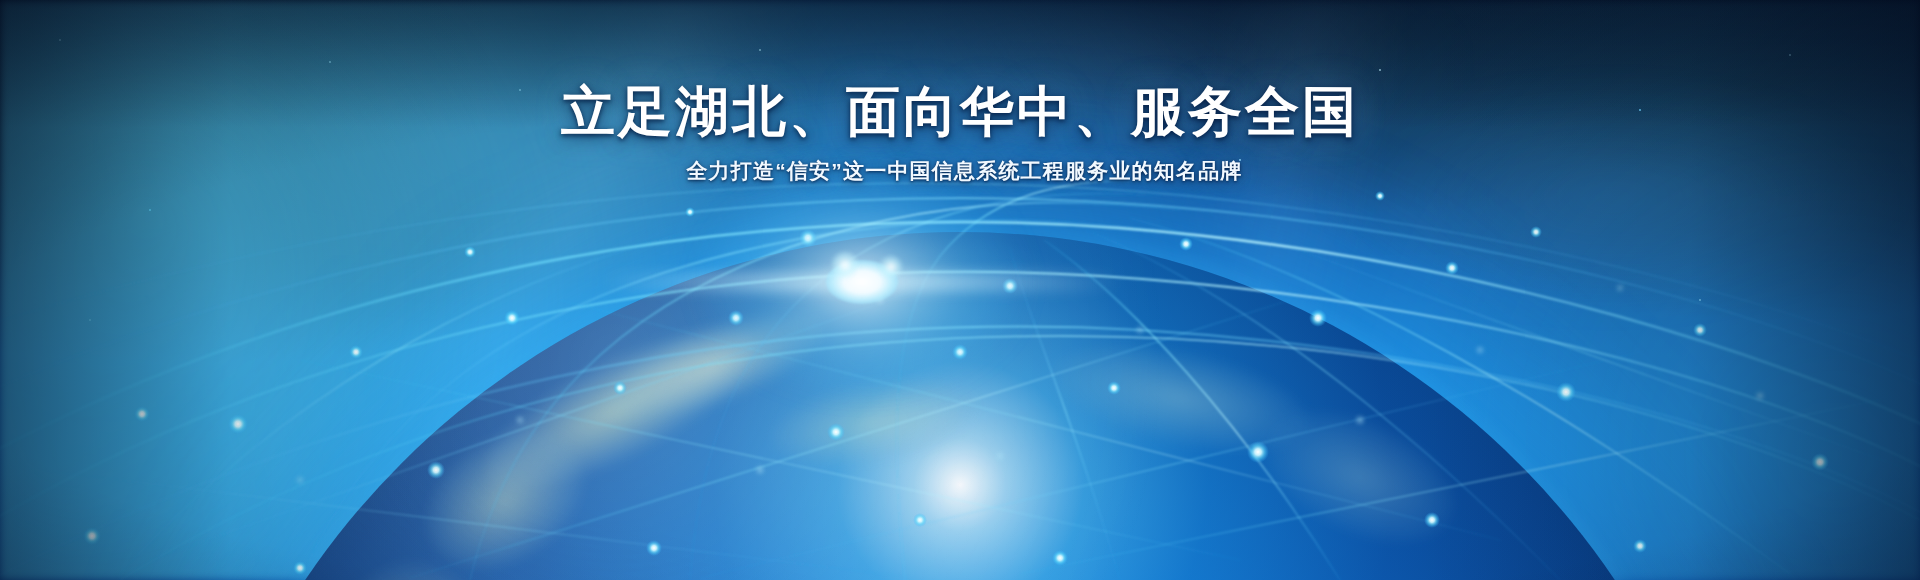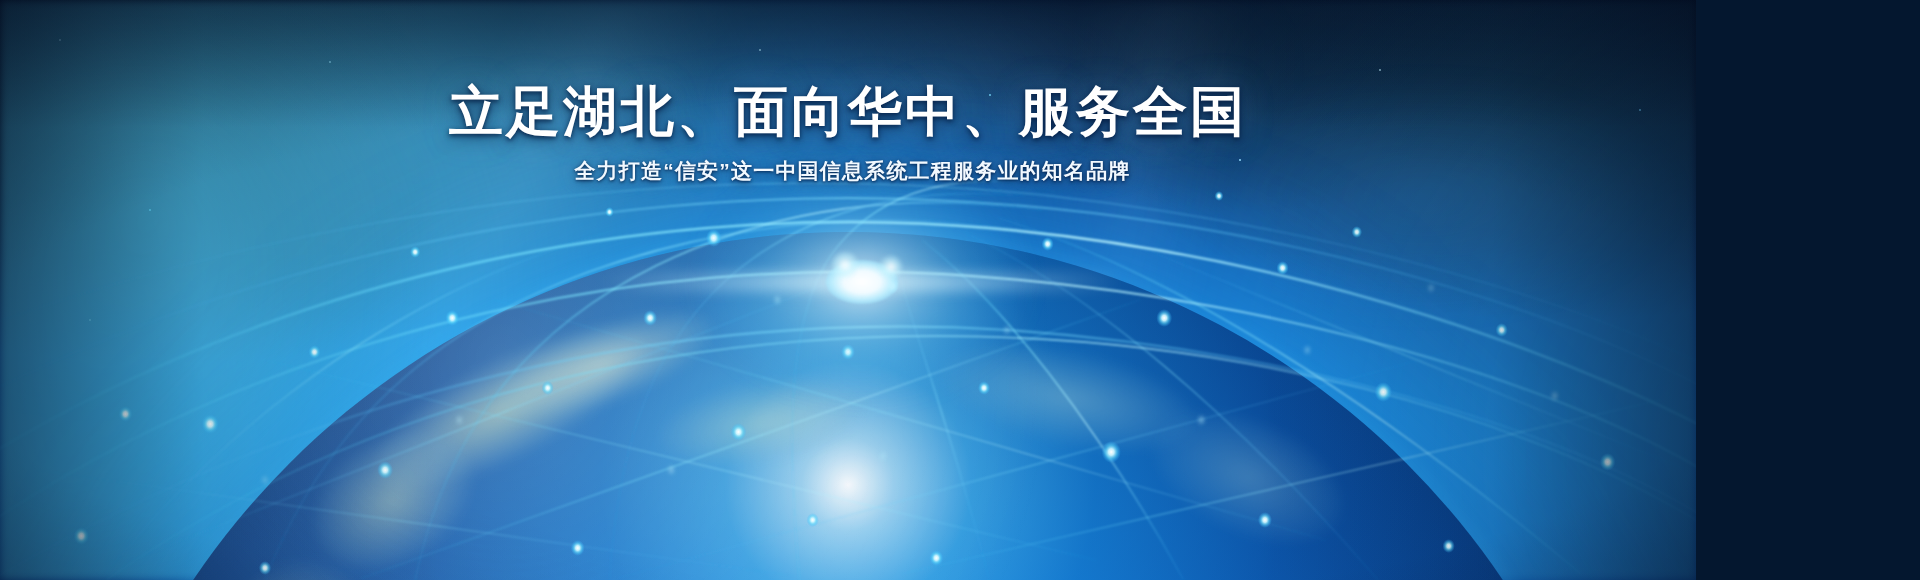--- a/index.html
+++ b/index.html
@@ -1,21 +1,21 @@
 <!DOCTYPE html>
 <html lang="zh"><head>
 <meta charset="utf-8">
 <title>Banner</title>
 <style>
   html,body{margin:0;padding:0;background:#04172f;}
   *{box-sizing:border-box;}
 
   .banner{
     position:relative;
-    width:1696px;height:580px;
+    width:1920px;height:580px;
     overflow:hidden;
     font-family:"Liberation Sans","DejaVu Sans",sans-serif;
     background:#0a3a78;
     user-select:none;
   }
 
   
   .layer{position:absolute;inset:0;pointer-events:none;}
 
   .sky-base{

